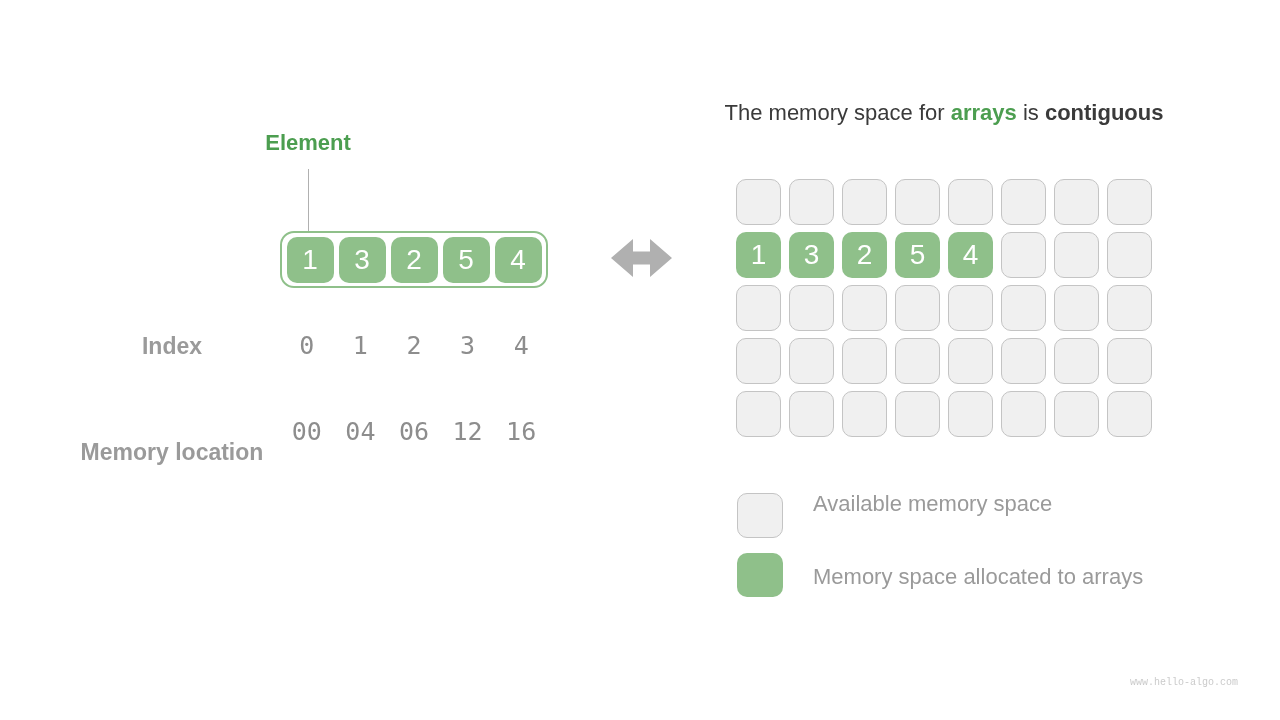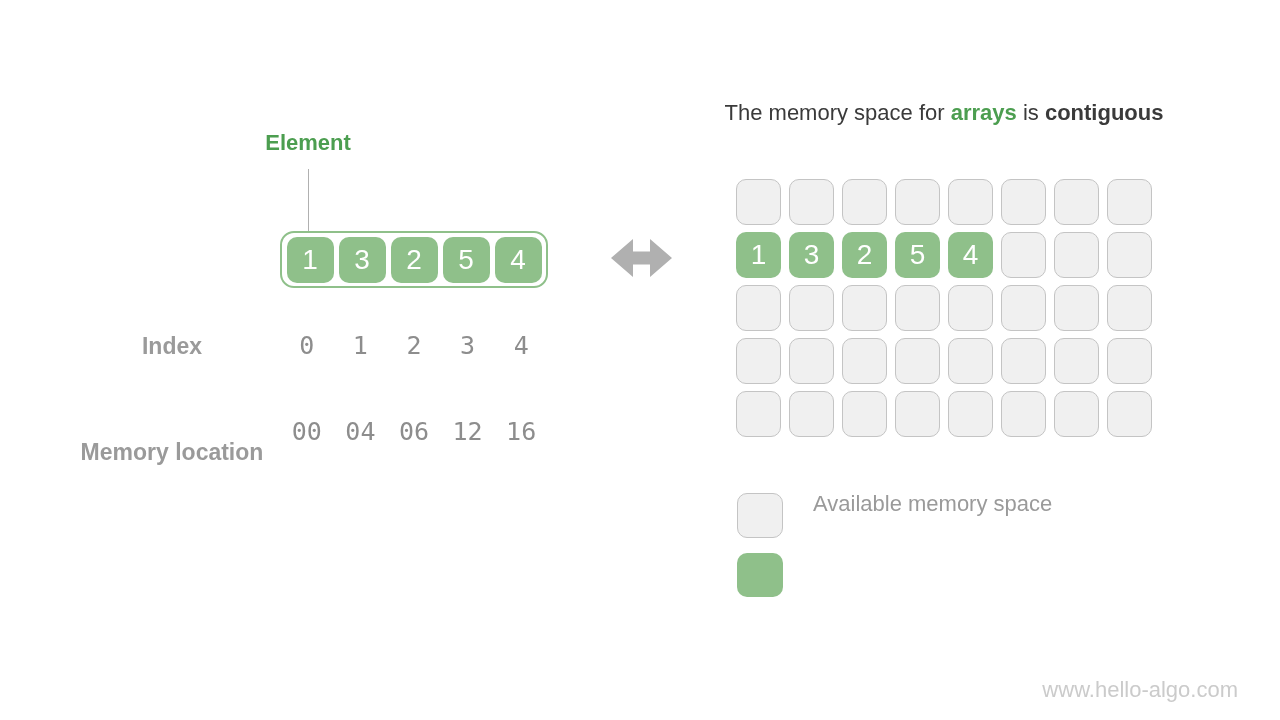--- a/index.html
+++ b/index.html
@@ -56,22 +56,22 @@
   .mem-cell.allocated{background:var(--green-fill);border:none;color:#fff;font-size:28px;
     display:flex;align-items:center;justify-content:center;}
 
   .legend-box{position:absolute;left:737px;width:46px;border-radius:10px;}
   .legend-box.available{top:493px;height:45px;background:var(--cell-fill);border:1.5px solid var(--cell-border);}
   .legend-box.allocated{top:553px;height:44px;background:var(--green-fill);}
   .legend-label{position:absolute;left:813px;font-size:22px;color:var(--gray-label);white-space:nowrap;}
   .legend-label.available{top:491px;}
   .legend-label.allocated{top:564px;}
 
-  .watermark{position:absolute;right:42px;top:677px;font-family:Liberation Sans, sans-serif;
-    font-size:22px;color:var(--watermark);}
+  .watermark{position:absolute;right:42px;top:677px;font-family:Liberation Mono, monospace;
+    font-size:10px;color:var(--watermark);}
 </style>
 </head>
 <body>
 
 <div class="canvas">
 
   <div class="element-label">Element</div>
   <div class="element-line"></div>
 
   <div class="array-container" id="array-cells">
@@ -147,15 +147,16 @@
       <div class="mem-cell"></div>
       <div class="mem-cell"></div>
       <div class="mem-cell"></div>
       <div class="mem-cell"></div>
       <div class="mem-cell"></div>
     </div>
 
   <div class="legend-box available"></div>
   <div class="legend-label available">Available memory space</div>
   <div class="legend-box allocated"></div>
+  <div class="legend-label allocated">Memory space allocated to arrays</div>
 
   <div class="watermark">www.hello-algo.com</div>
 </div>
 
 </body></html>

